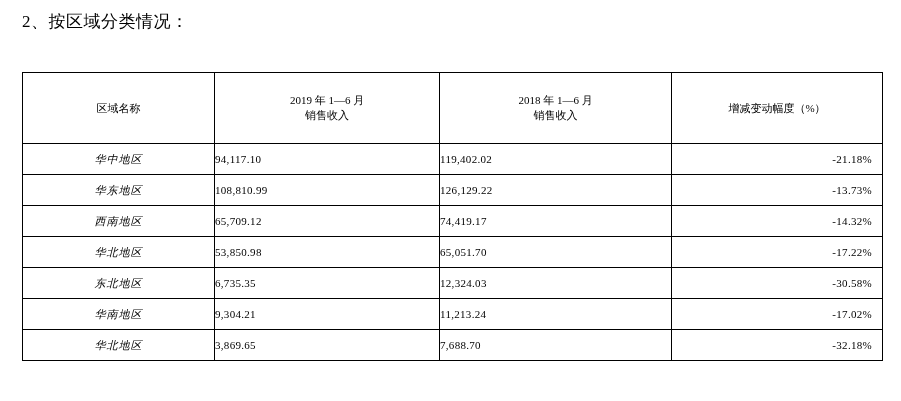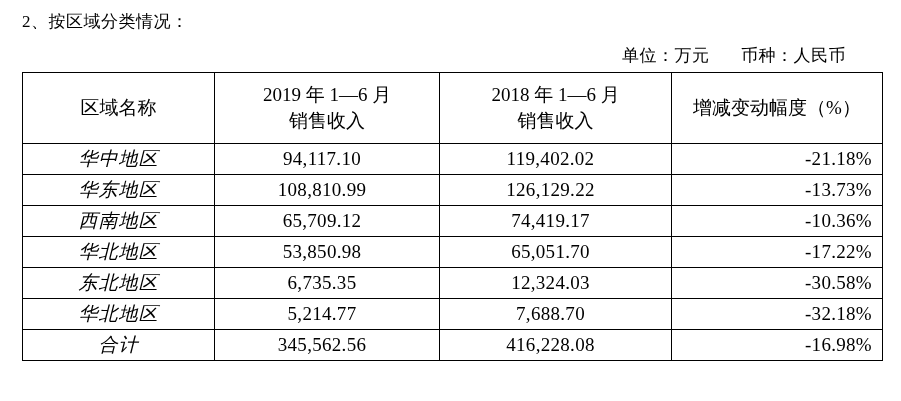--- a/index.html
+++ b/index.html
@@ -40,21 +40,21 @@
     display: inline-block;
     width: 22px;
   }
   table.data {
     position: absolute;
     left: 22px;
     top: 72px;
     width: 860px;
     border-collapse: collapse;
     table-layout: fixed;
-    font-size: 19px;
+    font-size: 11px;
   }
   table.data td {
     border: 1px solid #000000;
     padding: 0;
     height: 30px;
     vertical-align: middle;
   }
   table.data col.c0 { width: 192px; }
   table.data col.c1 { width: 225px; }
   table.data col.c2 { width: 232px; }
@@ -69,42 +69,37 @@
   }
   .head-cell .l1, .head-cell .l2 {
     display: block;
   }
   .cell-center {
     text-align: center;
     letter-spacing: 1px;
     font-style: italic;
   }
   .cell-right {
-    text-align: center;
+    text-align: left;
     padding-right: 10px !important;
     letter-spacing: 0.3px;
   }
   .cell-right-pct {
     text-align: right;
     padding-right: 10px !important;
     letter-spacing: 0.3px;
   }
 </style>
 </head>
 <body>
 
 <div class="page">
 
   <div class="section-title">2、按区域分类情况：</div>
 
-  <div class="unit-line">
-    <span>单位：万元</span>
-    <span class="gap"></span>
-    <span>币种：人民币</span>
-  </div>
 
   <table class="data">
     <colgroup>
       <col class="c0">
         <col class="c1">
         <col class="c2">
         <col class="c3">
     </colgroup>
     <tbody>
       <tr>
@@ -133,42 +128,42 @@
       <tr>
         <td class="cell-center">华东地区</td>
         <td class="cell-right">108,810.99</td>
         <td class="cell-right">126,129.22</td>
         <td class="cell-right-pct">-13.73%</td>
       </tr>
       <tr>
         <td class="cell-center">西南地区</td>
         <td class="cell-right">65,709.12</td>
         <td class="cell-right">74,419.17</td>
-        <td class="cell-right-pct">-10.36%</td>
+        <td class="cell-right-pct">-14.32%</td>
       </tr>
       <tr>
         <td class="cell-center">华北地区</td>
         <td class="cell-right">53,850.98</td>
         <td class="cell-right">65,051.70</td>
         <td class="cell-right-pct">-17.22%</td>
       </tr>
       <tr>
         <td class="cell-center">东北地区</td>
         <td class="cell-right">6,735.35</td>
         <td class="cell-right">12,324.03</td>
         <td class="cell-right-pct">-30.58%</td>
       </tr>
       <tr>
+        <td class="cell-center">华南地区</td>
+        <td class="cell-right">9,304.21</td>
+        <td class="cell-right">11,213.24</td>
+        <td class="cell-right-pct">-17.02%</td>
+      </tr>
+      <tr>
         <td class="cell-center">华北地区</td>
-        <td class="cell-right">5,214.77</td>
+        <td class="cell-right">3,869.65</td>
         <td class="cell-right">7,688.70</td>
         <td class="cell-right-pct">-32.18%</td>
-      </tr>
-      <tr>
-        <td class="cell-center">合计</td>
-        <td class="cell-right">345,562.56</td>
-        <td class="cell-right">416,228.08</td>
-        <td class="cell-right-pct">-16.98%</td>
       </tr>
     </tbody>
   </table>
 
 </div>
 
 </body></html>

